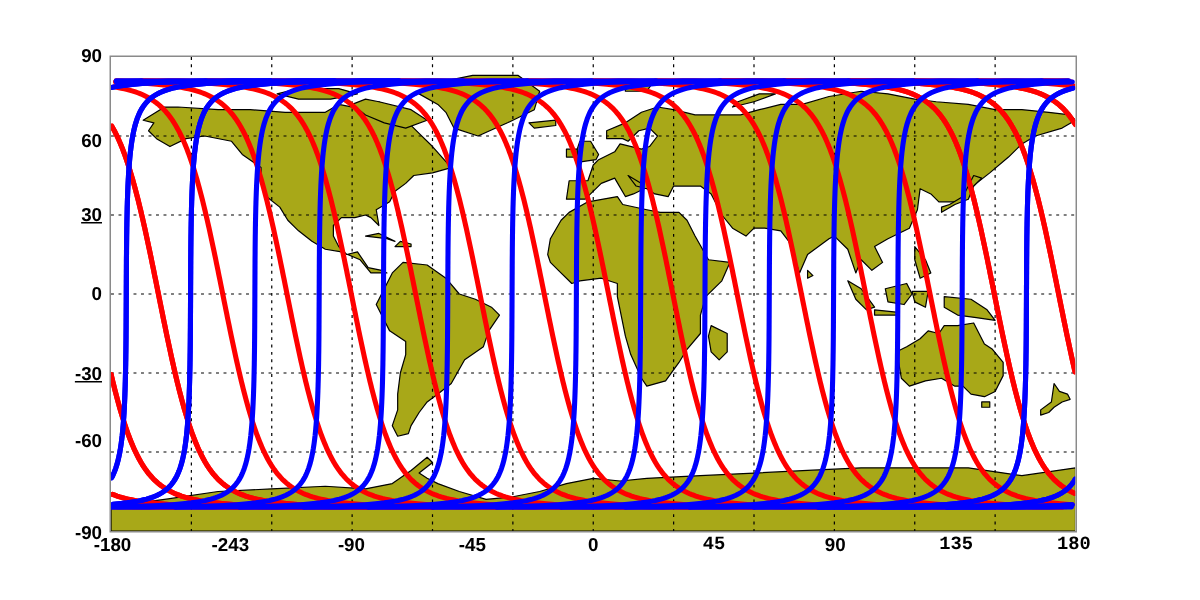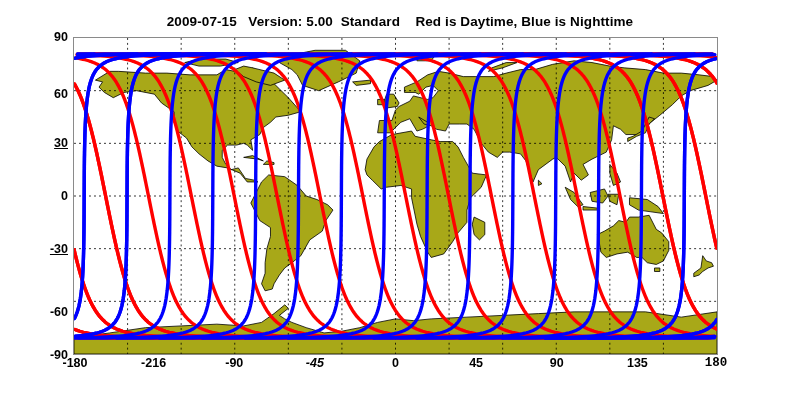--- a/index.html
+++ b/index.html
@@ -31,29 +31,28 @@
   .xtick{
     position:absolute;top:0;width:60px;margin-left:-30px;text-align:center;
     font-size:12.5px;font-weight:bold;color:#000;line-height:1;
   }
 </style>
 </head>
 <body>
 
 <div id="stage">
 
-  <div id="title">2009-07-15   Version: 5.00  Standard    Red is Daytime, Blue is Nighttime</div>
 
   <div id="yaxis">
     <div class="ytick" style="top:-6px;">90</div>
     <div class="ytick" style="top:51px;">60</div>
     <div class="ytick" style="top:100px;text-decoration:underline;">30</div>
     <div class="ytick" style="top:153px;">0</div>
     <div class="ytick" style="top:206px;text-decoration:underline;">-30</div>
-    <div class="ytick" style="top:269px;">-60</div>
+    <div class="ytick" style="top:251px;">-60</div>
     <div class="ytick" style="top:312px;">-90</div>
   </div>
 
   <div id="plot">
     <div id="plotinner">
       <svg viewBox="0 0 360 180" preserveAspectRatio="none">
         <defs>
           <clipPath id="pclip">
               <rect x="0" y="0" width="360" height="180"></rect>
             </clipPath>
@@ -167,23 +166,23 @@
               <polyline points="312.00,171.00 316.75,170.99 321.43,170.98 325.98,170.95 330.35,170.91 334.51,170.85 338.42,170.79 342.07,170.71 345.45,170.62 348.58,170.52 351.46,170.41 354.11,170.29 356.54,170.15 358.77,170.00" fill="none" stroke="#0000FF" stroke-width="1.9" stroke-linecap="round"></polyline>
               <polyline points="0.81,169.84 2.69,169.67 4.41,169.49 6.00,169.30 7.46,169.09 8.81,168.87 10.05,168.65 11.20,168.41 12.27,168.15 13.26,167.89 14.18,167.62 15.04,167.33 15.84,167.04 16.59,166.73 17.28,166.41 17.94,166.08 18.55,165.74 19.13,165.38 19.67,165.02 20.17,164.65 20.65,164.26 21.10,163.86 21.53,163.46 21.93,163.04 22.31,162.61 22.67,162.17 23.01,161.72 23.33,161.26 23.64,160.79 23.93,160.31 24.21,159.82 24.47,159.32 24.72,158.81 24.95,158.29 25.18,157.75 25.39,157.21 25.59,156.66 25.79,156.10 25.97,155.53 26.15,154.95 26.32,154.36 26.48,153.76 26.63,153.15 26.78,152.54 26.92,151.91 27.05,151.27 27.18,150.63 27.30,149.98 27.41,149.31 27.53,148.64 27.63,147.96 27.73,147.28 27.83,146.58 27.92,145.87 28.01,145.16 28.09,144.44 28.18,143.71 28.25,142.98 28.33,142.23 28.40,141.48 28.46,140.72 28.53,139.95 28.59,139.18 28.65,138.40 28.70,137.61 28.76,136.82 28.81,136.01 28.86,135.20 28.90,134.39 28.95,133.57 28.99,132.74 29.03,131.90 29.07,131.06 29.10,130.22 29.14,129.36 29.17,128.51 29.20,127.64 29.23,126.77 29.26,125.90 29.29,125.02 29.31,124.13 29.34,123.24 29.36,122.35 29.38,121.45 29.40,120.54 29.42,119.64 29.44,118.72 29.46,117.81 29.48,116.88 29.49,115.96 29.51,115.03 29.52,114.10 29.53,113.16 29.55,112.22 29.56,111.28 29.57,110.33 29.58,109.38 29.59,108.43 29.60,107.48 29.61,106.52 29.61,105.56 29.62,104.60 29.63,103.64 29.64,102.67 29.64,101.70 29.65,100.73 29.65,99.76 29.66,98.79 29.66,97.82 29.67,96.84 29.67,95.87 29.68,94.89 29.68,93.91 29.69,92.94 29.69,91.96 29.70,90.98 29.70,90.00 29.70,89.02 29.71,88.04 29.71,87.06 29.72,86.09 29.72,85.11 29.73,84.13 29.73,83.16 29.74,82.18 29.74,81.21 29.75,80.24 29.75,79.27 29.76,78.30 29.76,77.33 29.77,76.36 29.78,75.40 29.79,74.44 29.79,73.48 29.80,72.52 29.81,71.57 29.82,70.62 29.83,69.67 29.84,68.72 29.85,67.78 29.87,66.84 29.88,65.90 29.89,64.97 29.91,64.04 29.92,63.12 29.94,62.19 29.96,61.28 29.98,60.36 30.00,59.46 30.02,58.55 30.04,57.65 30.06,56.76 30.09,55.87 30.11,54.98 30.14,54.10 30.17,53.23 30.20,52.36 30.23,51.49 30.26,50.64 30.30,49.78 30.33,48.94 30.37,48.10 30.41,47.26 30.45,46.43 30.50,45.61 30.54,44.80 30.59,43.99 30.64,43.18 30.70,42.39 30.75,41.60 30.81,40.82 30.87,40.05 30.94,39.28 31.00,38.52 31.07,37.77 31.15,37.02 31.22,36.29 31.31,35.56 31.39,34.84 31.48,34.13 31.57,33.42 31.67,32.72 31.77,32.04 31.87,31.36 31.99,30.69 32.10,30.02 32.22,29.37 32.35,28.73 32.48,28.09 32.62,27.46 32.77,26.85 32.92,26.24 33.08,25.64 33.25,25.05 33.43,24.47 33.61,23.90 33.81,23.34 34.01,22.79 34.22,22.25 34.45,21.71 34.68,21.19 34.93,20.68 35.19,20.18 35.47,19.69 35.76,19.21 36.07,18.74 36.39,18.28 36.73,17.83 37.09,17.39 37.47,16.96 37.87,16.54 38.30,16.14 38.75,15.74 39.23,15.35 39.73,14.98 40.27,14.62 40.85,14.26 41.46,13.92 42.12,13.59 42.81,13.27 43.56,12.96 44.36,12.67 45.22,12.38 46.14,12.11 47.13,11.85 48.20,11.59 49.35,11.35 50.59,11.13 51.94,10.91 53.40,10.70 54.99,10.51 56.71,10.33 58.59,10.16 60.63,10.00 62.86,9.85 65.29,9.71 67.94,9.59 70.82,9.48 73.95,9.38 77.33,9.29 80.98,9.21 84.89,9.15 89.05,9.09 93.42,9.05 97.97,9.02 102.65,9.01 107.40,9.00" fill="none" stroke="#0000FF" stroke-width="1.9" stroke-linecap="round"></polyline>
             </g>
         </g>
       </svg>
     </div>
   </div>
 
   <div id="xaxis">
     <div class="xtick" style="left:2px;">-180</div>
-    <div class="xtick" style="left:80.6px;">-216</div>
+    <div class="xtick" style="left:80.6px;">-243</div>
     <div class="xtick" style="left:161.3px;">-90</div>
-    <div class="xtick" style="left:241.9px;font-style:italic;">-45</div>
+    <div class="xtick" style="left:241.9px;">-45</div>
     <div class="xtick" style="left:322.5px;">0</div>
-    <div class="xtick" style="left:403.1px;">45</div>
+    <div class="xtick" style="left:403.1px;font-family:Liberation Mono, monospace;">45</div>
     <div class="xtick" style="left:483.8px;">90</div>
-    <div class="xtick" style="left:564.4px;">135</div>
+    <div class="xtick" style="left:564.4px;font-family:Liberation Mono, monospace;">135</div>
     <div class="xtick" style="left:643px;font-family:Liberation Mono, monospace;">180</div>
   </div>
 
 </div>
 
 </body></html>

